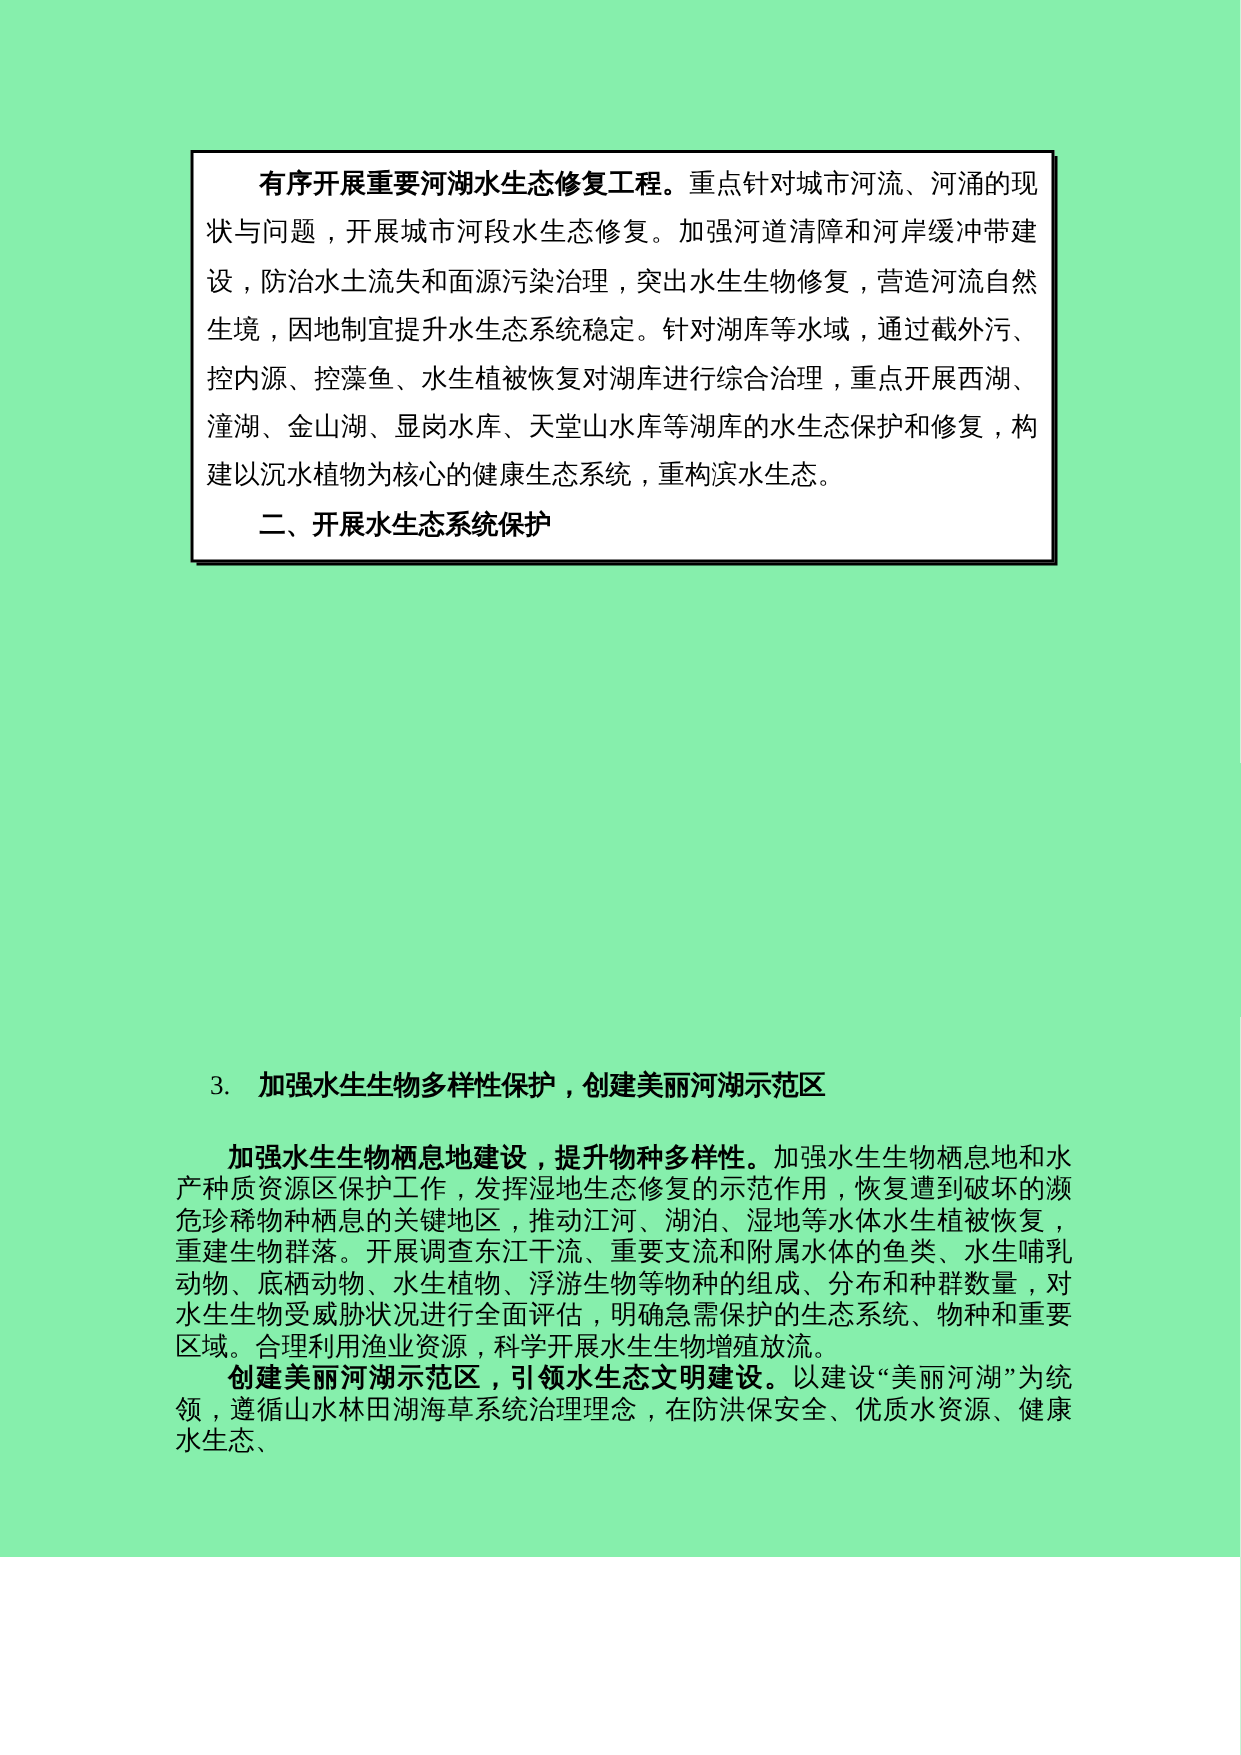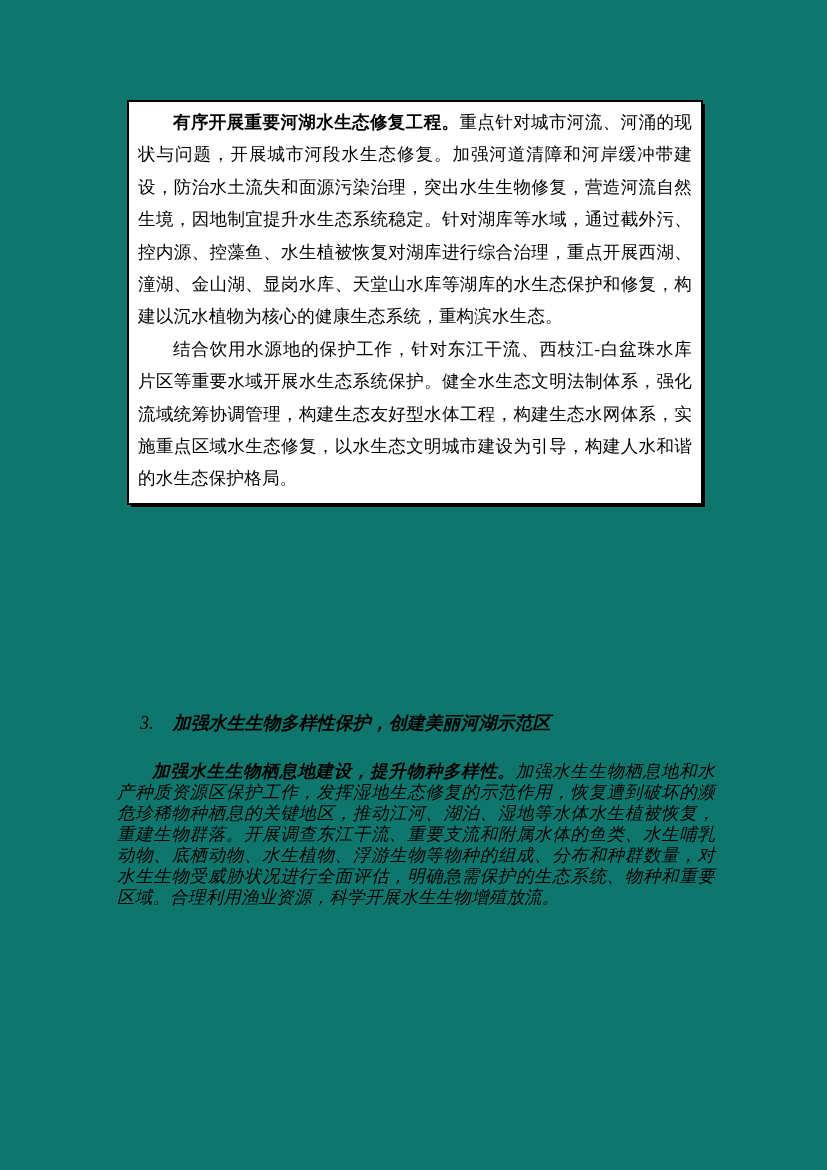--- a/index.html
+++ b/index.html
@@ -1,20 +1,20 @@
 <!DOCTYPE html>
 <html><head>
 <meta charset="utf-8">
 <style>
   html, body { margin: 0; padding: 0; background: #fff; }
   .page {
     position: relative;
     width: 827px;
-    height: 1170px;
-    background: #0f766e;
+    height: 1038px;
+    background: #86efac;
     font-family: "Liberation Serif", "DejaVu Serif", serif;
     color: #000;
     overflow: hidden;
   }
   .box {
     position: absolute;
     left: 127px;
     top: 100px;
     width: 576px;
     box-sizing: border-box;
@@ -34,21 +34,20 @@
   .box p.heading {
     font-weight: 700;
     text-align: left;
   }
   b.lead { font-weight: 700; }
   .section {
     position: absolute;
     left: 117px;
     top: 706px;
     width: 598px;
-    font-style: italic;
   }
   .h3 {
     font-size: 18px;
     line-height: 35px;
     margin: 0 0 20px 0;
   }
   .h3 .num {
     font-weight: 400;
     margin-left: 23px;
     margin-right: 19px;
@@ -72,24 +71,25 @@
     color: #000;
   }
 </style>
 </head>
 <body>
 
 <div class="page">
 
   <div class="box">
     <p class="para"><b class="lead">有序开展重要河湖水生态修复工程。</b><span>重点针对城市河流、河涌的现状与问题，开展城市河段水生态修复。加强河道清障和河岸缓冲带建设，防治水土流失和面源污染治理，突出水生生物修复，营造河流自然生境，因地制宜提升水生态系统稳定。针对湖库等水域，通过截外污、控内源、控藻鱼、水生植被恢复对湖库进行综合治理，重点开展西湖、潼湖、金山湖、显岗水库、天堂山水库等湖库的水生态保护和修复，构建以沉水植物为核心的健康生态系统，重构滨水生态。</span></p>
-    <p class="para"><span>结合饮用水源地的保护工作，针对东江干流、西枝江-白盆珠水库片区等重要水域开展水生态系统保护。健全水生态文明法制体系，强化流域统筹协调管理，构建生态友好型水体工程，构建生态水网体系，实施重点区域水生态修复，以水生态文明城市建设为引导，构建人水和谐的水生态保护格局。</span></p>
+    <p class="para heading">二、开展水生态系统保护</p>
   </div>
 
   <div class="section">
     <div class="h3">
       <span class="num">3.</span><span class="ht">加强水生生物多样性保护，创建美丽河湖示范区</span>
     </div>
     <p><b class="lead">加强水生生物栖息地建设，提升物种多样性。</b><span>加强水生生物栖息地和水产种质资源区保护工作，发挥湿地生态修复的示范作用，恢复遭到破坏的濒危珍稀物种栖息的关键地区，推动江河、湖泊、湿地等水体水生植被恢复，重建生物群落。开展调查东江干流、重要支流和附属水体的鱼类、水生哺乳动物、底栖动物、水生植物、浮游生物等物种的组成、分布和种群数量，对水生生物受威胁状况进行全面评估，明确急需保护的生态系统、物种和重要区域。合理利用渔业资源，科学开展水生生物增殖放流。</span></p>
+    <p><b class="lead">创建美丽河湖示范区，引领水生态文明建设。</b><span>以建设“美丽河湖”为统领，遵循山水林田湖海草系统治理理念，在防洪保安全、优质水资源、健康水生态、</span></p>
   </div>
 
 
 </div>
 
 </body></html>

